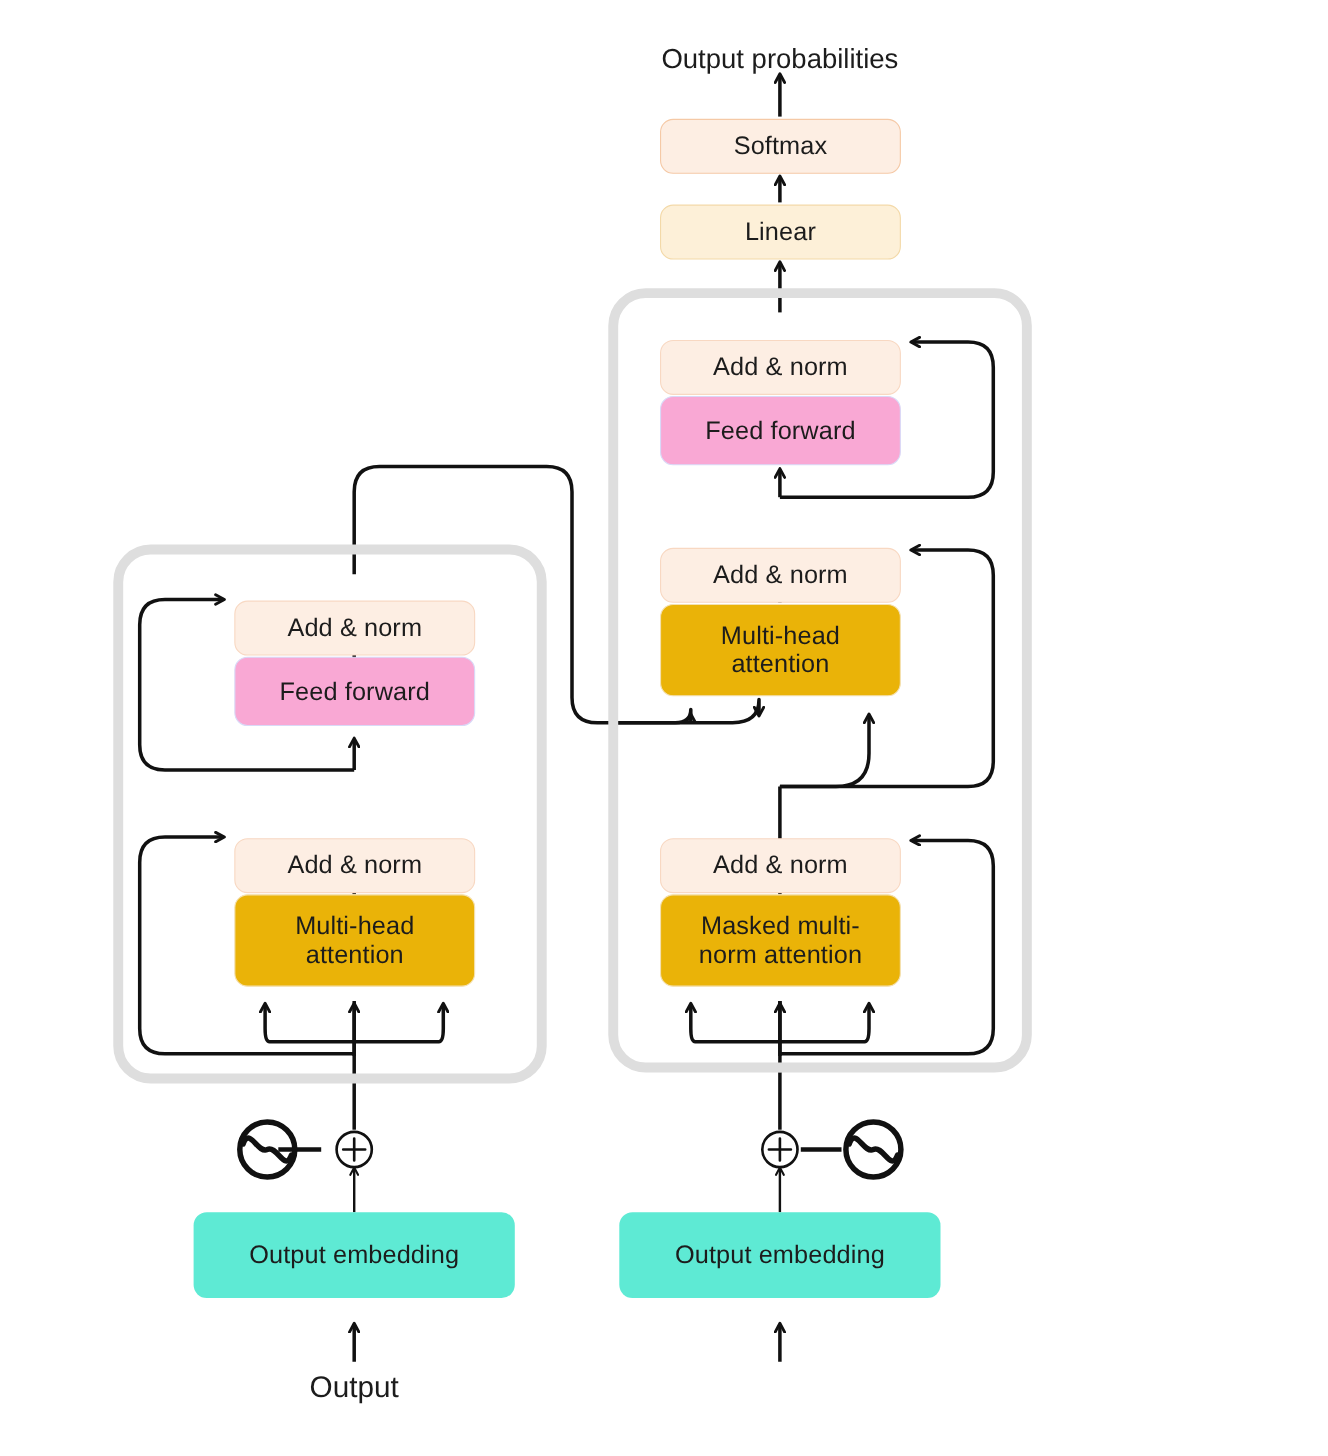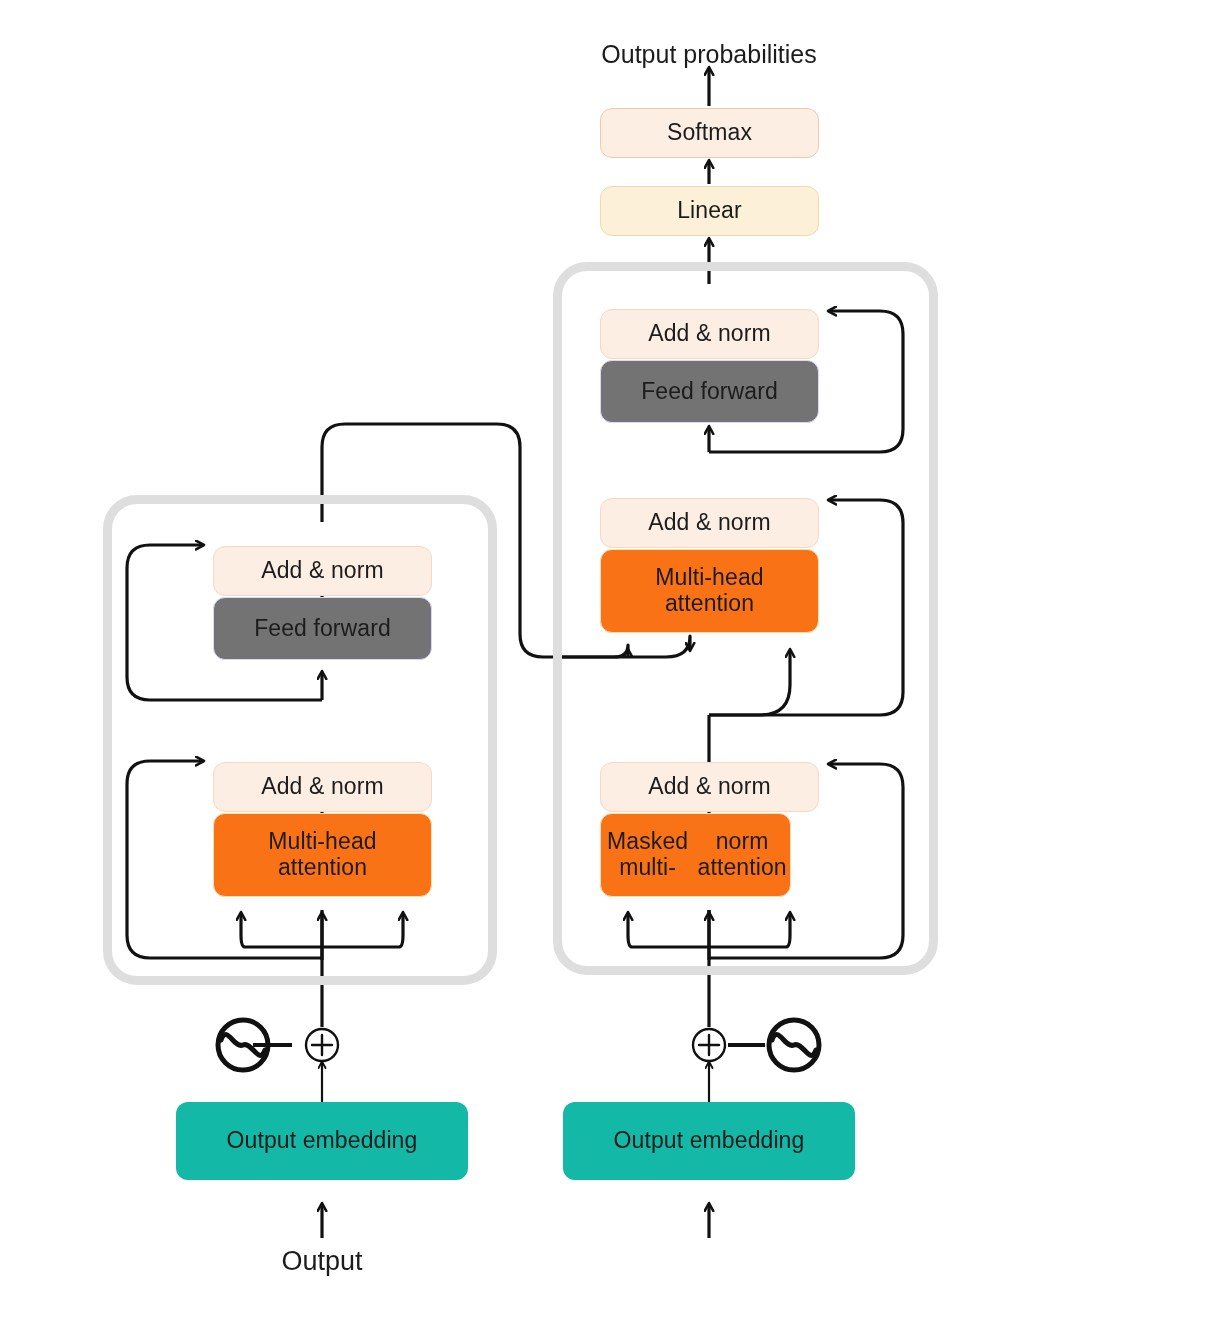--- a/index.html
+++ b/index.html
@@ -6,25 +6,25 @@
   body{width:1207px;height:1324px;position:relative;overflow:hidden;
        font-family:"Liberation Sans","DejaVu Sans",sans-serif;}
   #stage{position:absolute;left:0;top:0;width:1207px;height:1324px;}
   svg#wires{position:absolute;left:0;top:0;width:1207px;height:1324px;
             pointer-events:none;}
   .node{position:absolute;box-sizing:border-box;display:flex;
         align-items:center;justify-content:center;text-align:center;
         border-radius:12px;line-height:1.12;color:#1c1c1c;
         font-size:23px;font-weight:400;letter-spacing:.1px;}
   .addnorm{background:#fdeee3;border:1px solid #f8d8c2;margin-top:25px;}
-  .ff{background:#737373;border:1px solid #d9d9f7;}
-  .attn{background:#f97316;border:1px solid #f4e0b0;}
+  .ff{background:#f9a8d4;border:1px solid #d9d9f7;}
+  .attn{background:#eab308;border:1px solid #f4e0b0;}
   .softmax{background:#fdeee3;border:1px solid #f5c9a6;}
   .linear{background:#fdf0d8;border:1px solid #f3d9a8;}
-  .embed{background:#14b8a6;border:none;}
+  .embed{background:#5eead4;border:none;}
   .stackbox{position:absolute;box-sizing:border-box;border:9px solid #dedede;
             border-radius:34px;background:transparent;}
   .plain{position:absolute;color:#1c1c1c;font-size:25px;white-space:pre;
          text-align:center;line-height:1.18;}
   .pe{position:absolute;width:58px;height:58px;}
 </style>
 </head>
 <body>
 
 <div id="stage">
@@ -119,22 +119,22 @@
   <div class="node addnorm" style="left:600px;top:473px;width:219px;height:50px;">Add &amp; norm</div>
 
   <div class="node attn" style="left:600px;top:549px;width:219px;height:84px;
               flex-direction:column;">
     <span>Multi-head</span>
     <span>attention</span>
   </div>
 
   <div class="node addnorm" style="left:600px;top:737px;width:219px;height:50px;">Add &amp; norm</div>
 
-  <div class="node attn" style="left:600px;top:813px;width:191px;height:84px;
-              ">
+  <div class="node attn" style="left:600px;top:813px;width:219px;height:84px;
+              flex-direction:column;">
     <span>Masked multi-</span>
     <span>norm attention</span>
   </div>
 
   <div class="node addnorm" style="left:213px;top:521px;width:219px;height:50px;">Add &amp; norm</div>
 
   <div class="node ff" style="left:213px;top:597px;width:219px;height:63px;">Feed forward</div>
 
   <div class="node addnorm" style="left:213px;top:737px;width:219px;height:50px;">Add &amp; norm</div>
 

